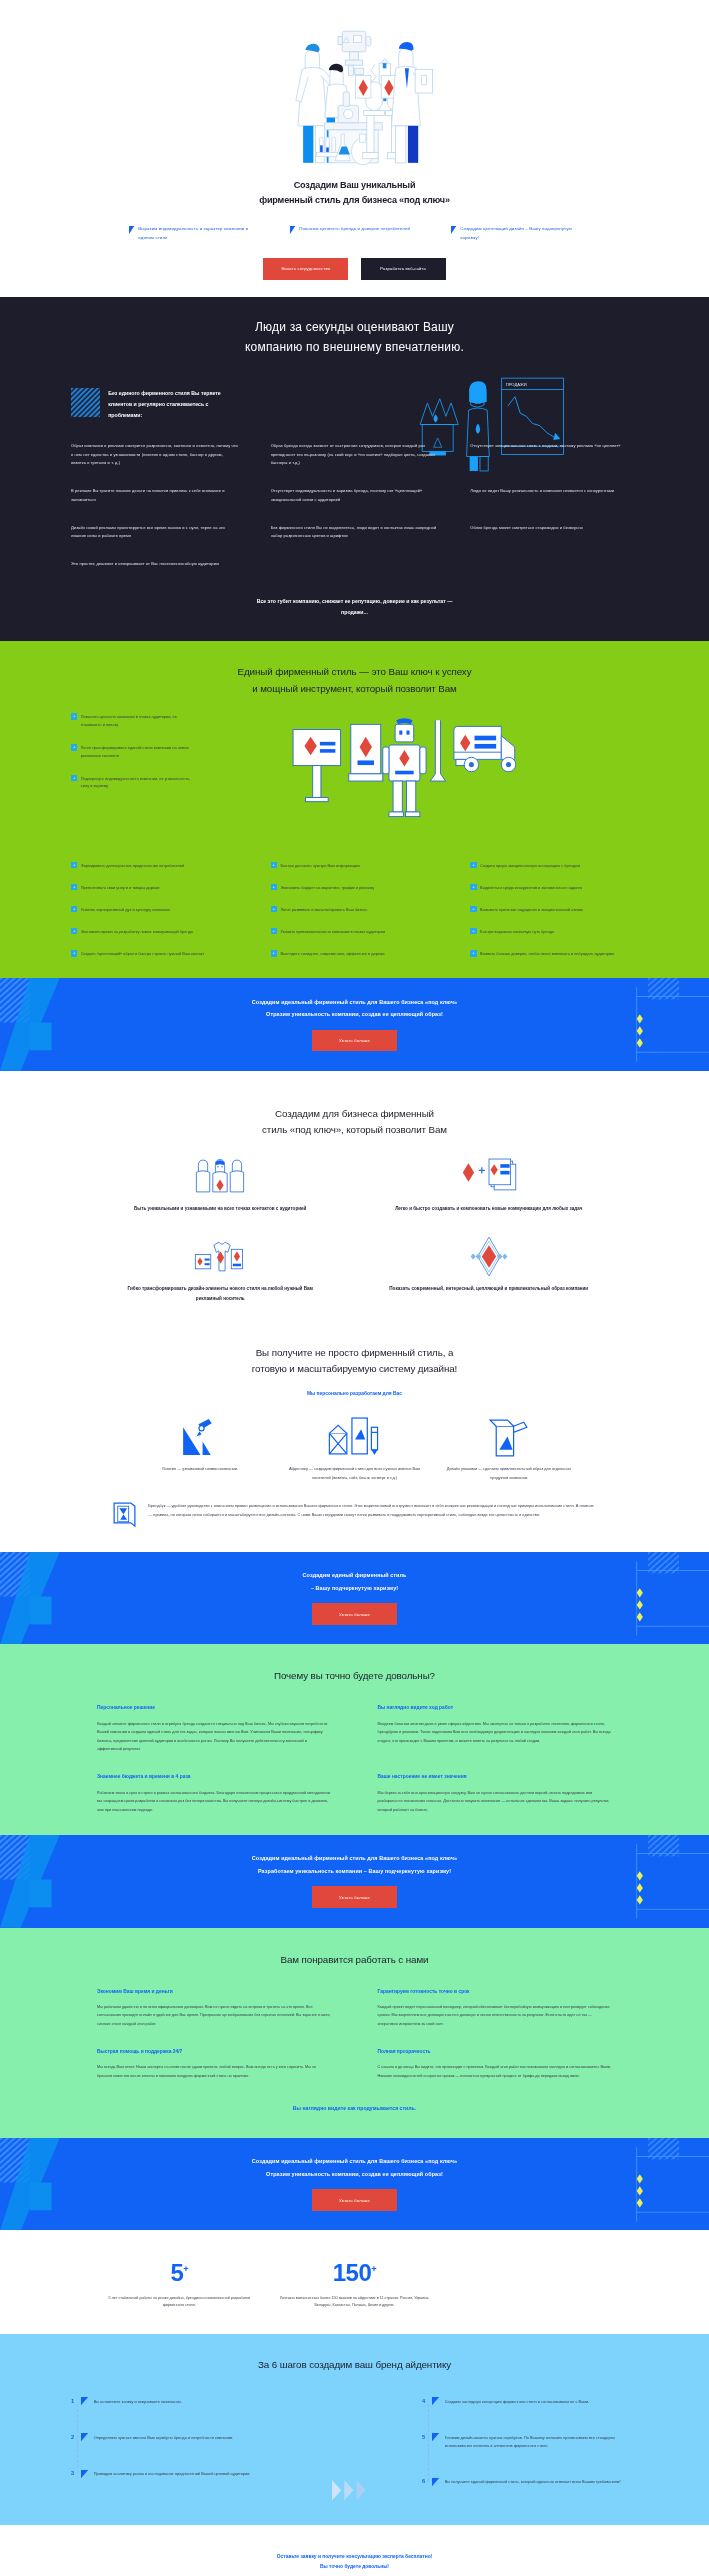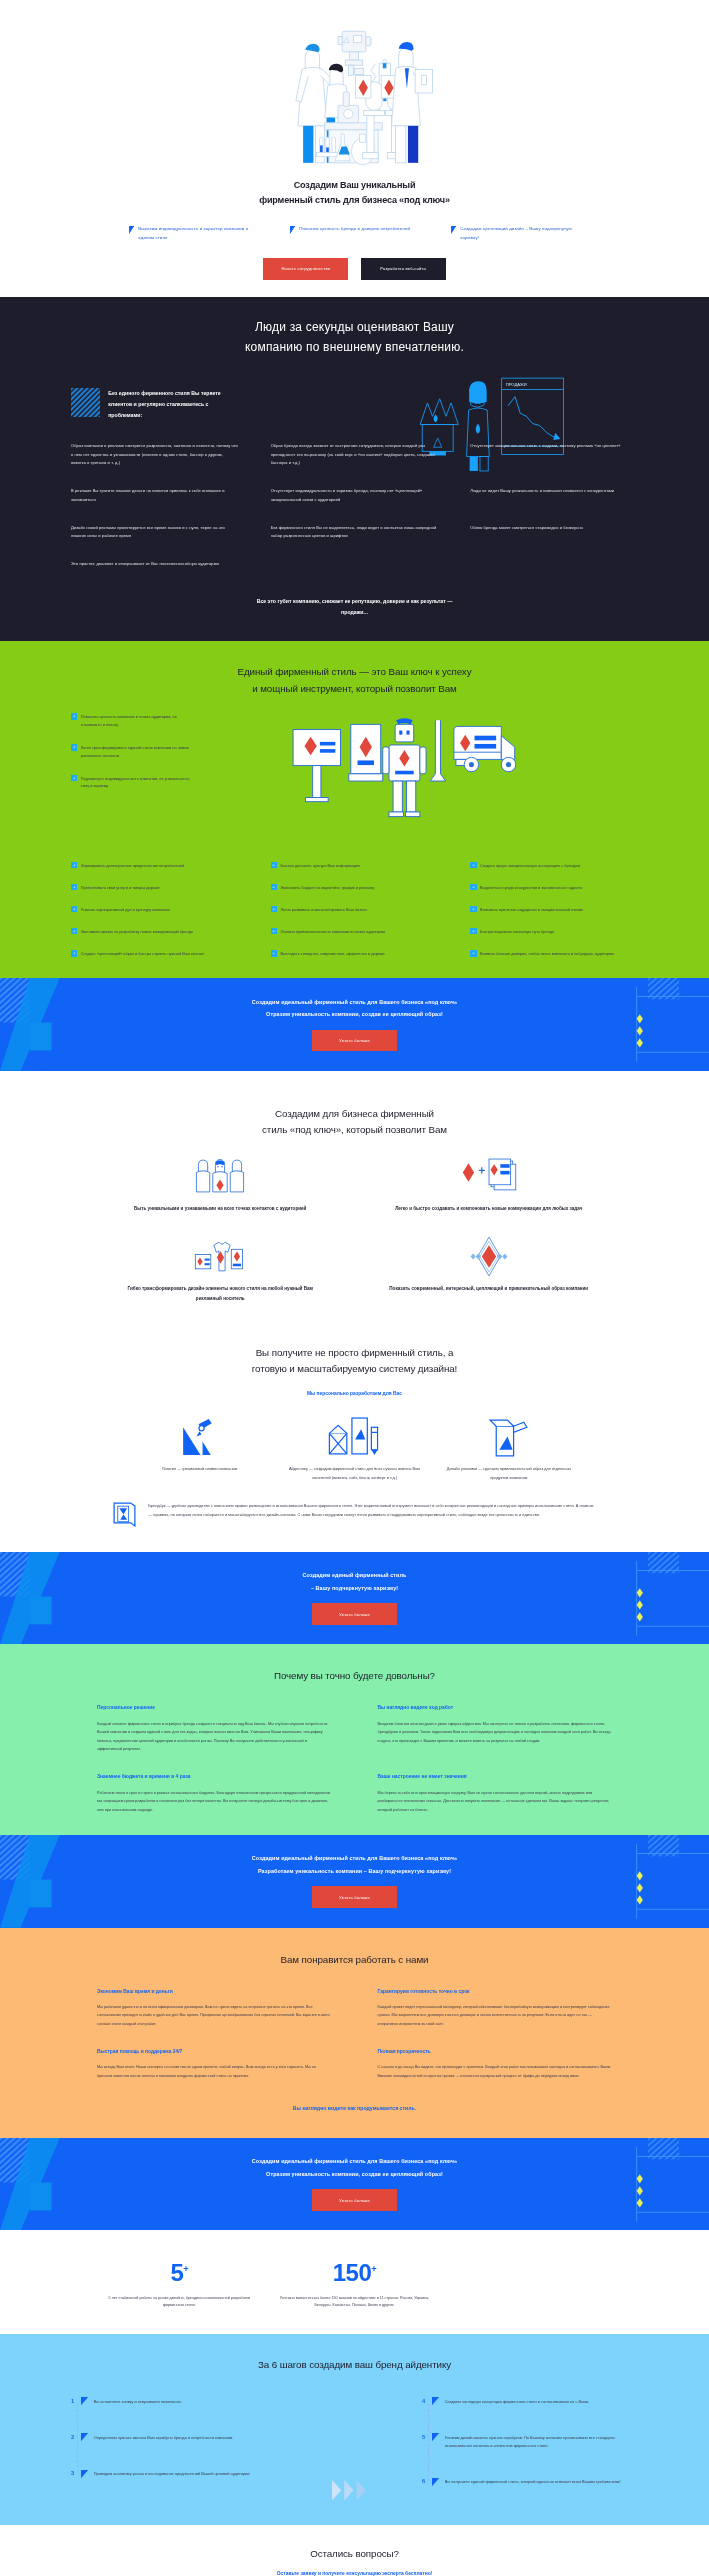--- a/index.html
+++ b/index.html
@@ -137,21 +137,21 @@
   .why-item h4{
     color:#1163f5;font-size:4.9px;font-weight:700;margin-bottom:9.3px;
     font-family:"Liberation Sans Narrow","Liberation Sans",sans-serif;
   }
   .why-item p{
     font-size:3.8px;line-height:8.5px;color:#3b3b4d;
     font-family:"Liberation Sans Narrow","Liberation Sans",sans-serif;
   }
 
   
-  .work{background:#fdba74;padding:24px 0 23px;}
+  .work{background:#86efac;padding:24px 0 23px;}
   .work h2{
     text-align:center;font-size:9.8px;line-height:16.5px;font-weight:400;letter-spacing:-0.1px;
     font-family:"Liberation Sans Narrow","Liberation Sans",sans-serif;
   }
   .work-grid{display:grid;grid-template-columns:1fr 1fr;gap:20.6px 46px;margin-top:20.6px;padding:0 26px;}
   .work-cta{
     text-align:center;margin-top:23px;font-size:5.2px;line-height:11.3px;font-weight:700;color:#1163f5;
     font-family:"Liberation Sans Narrow","Liberation Sans",sans-serif;
   }
 
@@ -918,21 +918,20 @@
                 <path d="M0 0 h14 l-14 16z" fill="#1163f5"></path>
               </svg>
             <p>Вы получаете единый фирменный стиль, который идеально отвечает всем Вашим требованиям!</p>
           </div>
         </div>
       </div>
     </div>
   </section>
 
   <section class="quest">
-    <h2>Остались вопросы?</h2>
     <p>
       <span>Оставьте заявку и получите консультацию эксперта бесплатно!</span><br>
       <span>Вы точно будете довольны!</span>
     </p>
   </section>
 
 </div>
 
 
 </body></html>

